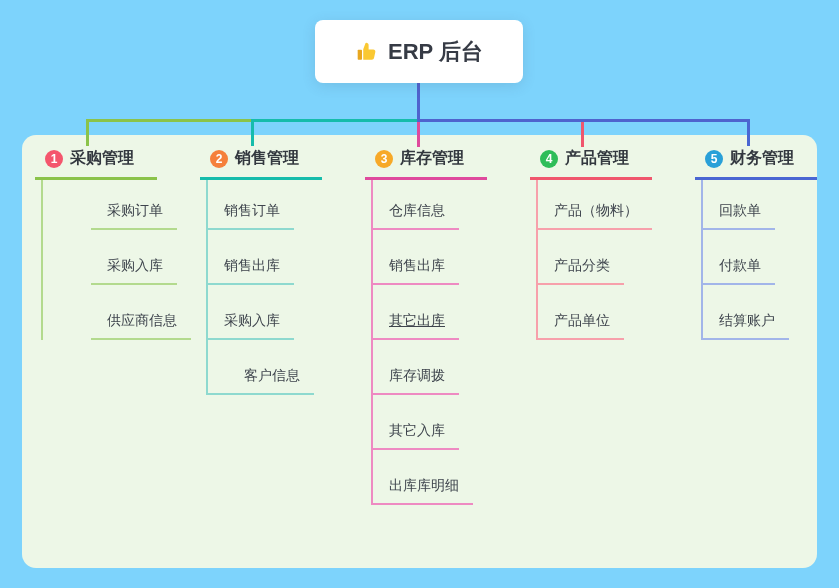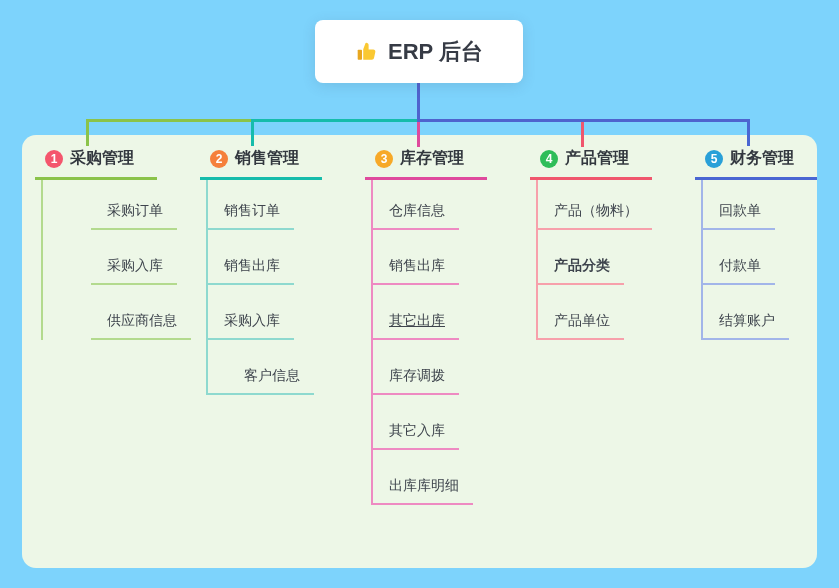--- a/index.html
+++ b/index.html
@@ -156,21 +156,21 @@
       </div>
       <div class="branch col-3">
         <div class="branch-header" style="border-bottom-color: rgb(240, 86, 109);">
           <span class="badge" style="background: rgb(46, 189, 89);">4</span>
           <span>产品管理</span>
         </div>
         <div class="children" style="border-left-color: rgb(247, 160, 171);">
           <div class="child" style="border-bottom-color: rgb(247, 160, 171);">
             <span>产品（物料）</span>
           </div>
-          <div class="child" style="border-bottom-color: rgb(247, 160, 171); font-weight: bold;">
+          <div class="child" style="border-bottom-color: rgb(247, 160, 171);">
             <span>产品分类</span>
           </div>
           <div class="child" style="border-bottom-color: rgb(247, 160, 171);">
             <span>产品单位</span>
           </div>
         </div>
       </div>
       <div class="branch col-4">
         <div class="branch-header" style="border-bottom-color: rgb(74, 102, 210);">
           <span class="badge" style="background: rgb(41, 160, 216);">5</span>

